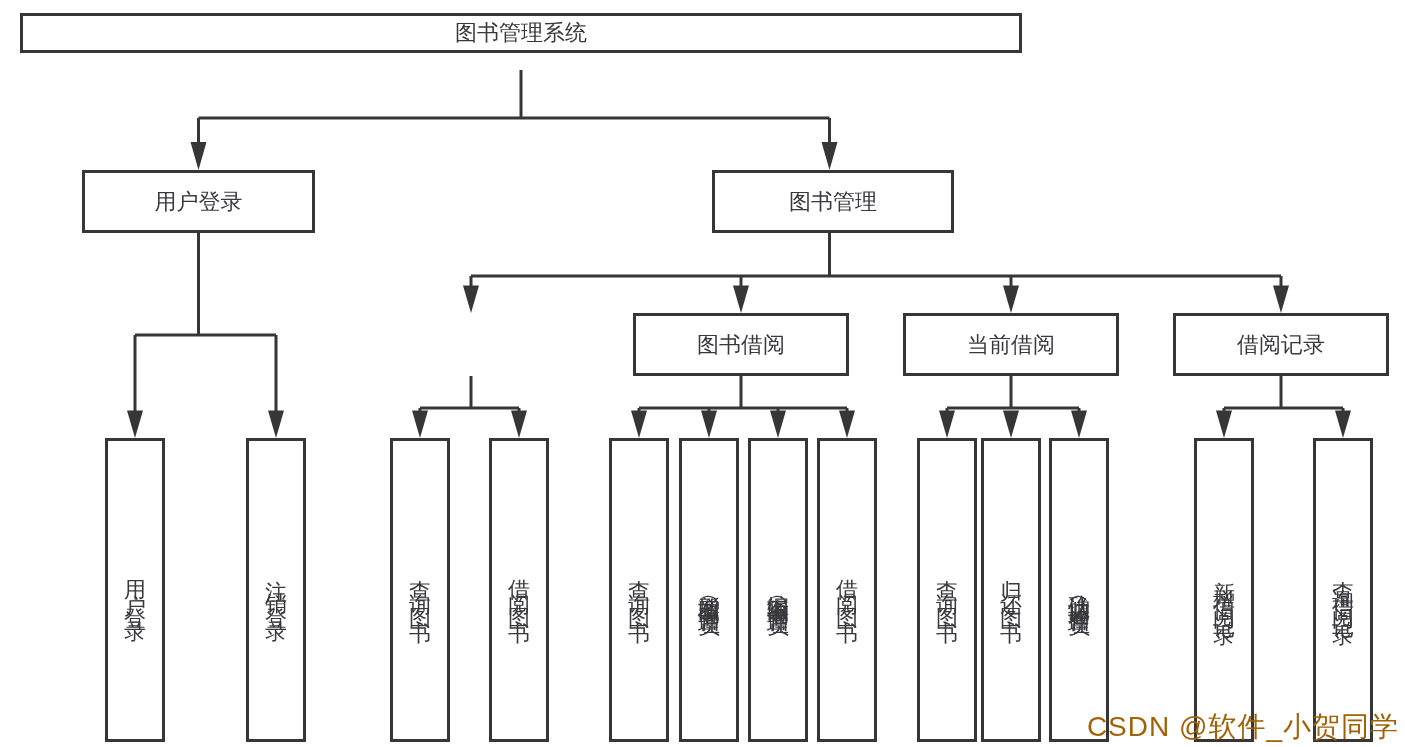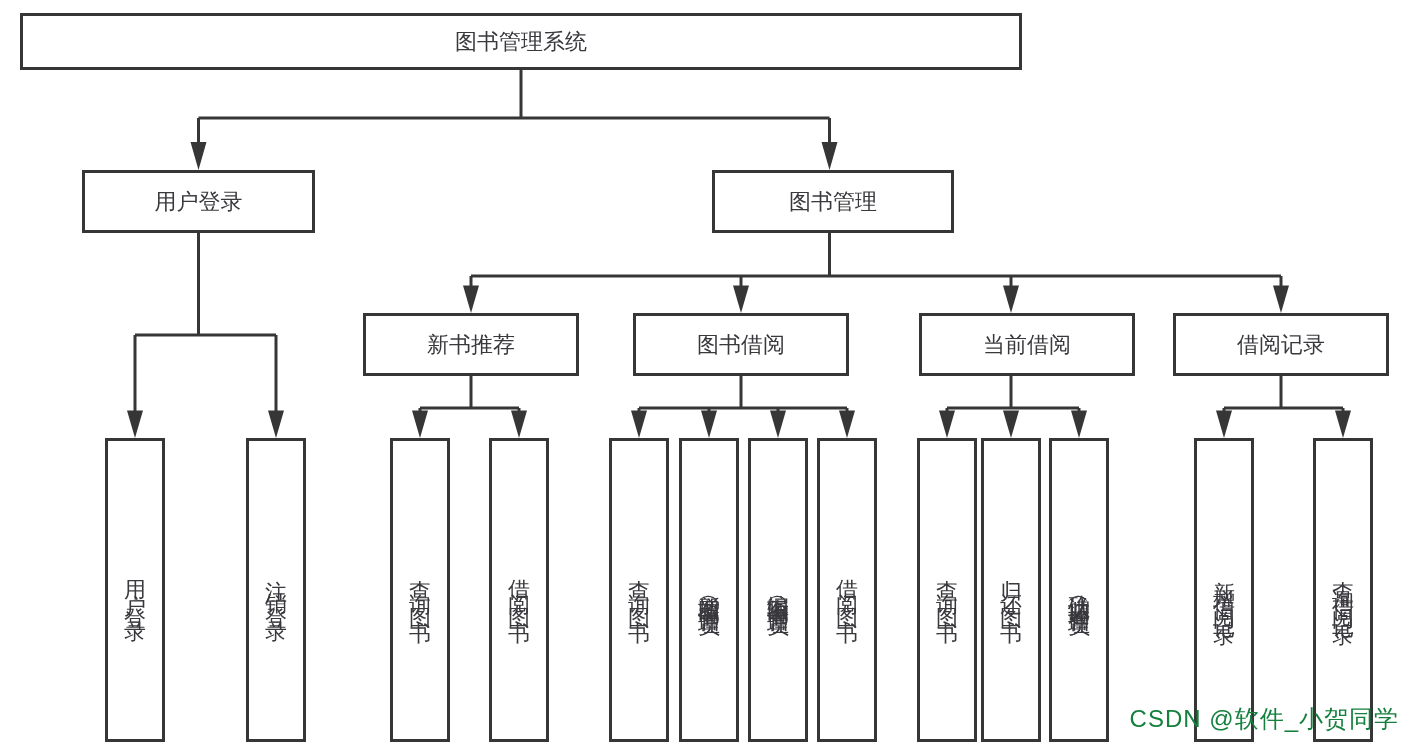--- a/index.html
+++ b/index.html
@@ -28,29 +28,29 @@
     border: 3px solid #363636;
     display: flex;
     align-items: center;
     justify-content: center;
     color: #38383d;
     font-size: 22px;
     z-index: 2;
     white-space: nowrap;
   }
   
-  .n-root  { left: 20px;  top: 13px;  width: 1002px; height: 57px; }
+  .n-root  { left: 20px;  top: 13px;  width: 1002px; height: 40px; }
   
   .n-l2a   { left: 82px;  top: 170px; width: 233px;  height: 63px; }
   .n-l2b   { left: 712px; top: 170px; width: 242px;  height: 63px; }
   
   .n-l3    { top: 313px;  width: 216px; height: 63px; }
   .n-l3a   { left: 363px; }
   .n-l3b   { left: 633px; text-align: center; }
-  .n-l3c   { left: 903px; margin-left: 16px; }
+  .n-l3c   { left: 903px; }
   .n-l3d   { left: 1173px; }
   
   .n-leaf  { top: 438px; width: 60px; height: 304px; }
   .lf0  { left: 105px; }
   .lf1  { left: 246px; }
   .lf2  { left: 390px; }
   .lf3  { left: 489px; }
   .lf4  { left: 609px; }
   .lf5  { left: 679px; }
   .lf6  { left: 748px; }
@@ -64,24 +64,24 @@
     writing-mode: vertical-rl;
     text-orientation: mixed;
     line-height: 1;
   }
   .v-short { letter-spacing: 14px; }
   .v-mid   { letter-spacing: 9px; }
   .v-long  { letter-spacing: 3px; }
   .watermark {
     position: absolute;
     right: 6px;
-    bottom: 12px;
-    font-size: 24px;
+    bottom: 1px;
+    font-size: 28px;
     letter-spacing: 1px;
-    color: #15803d;
+    color: #a16207;
     z-index: 10;
   }
 </style>
 </head>
 <body>
 
 <div id="canvas">
 
   <svg id="connector-svg" width="1405" height="747" viewBox="0 0 1405 747">
     <path fill="none" stroke="#363636" stroke-width="3" d="
@@ -133,23 +133,20 @@
     <span>图书管理系统</span>
   </div>
 
   <div class="node n-l2a">
     <span>用户登录</span>
   </div>
   <div class="node n-l2b">
     <span>图书管理</span>
   </div>
 
-  <div class="node n-l3 n-l3a">
-    <span>新书推荐</span>
-  </div>
   <div class="node n-l3 n-l3b">
     <span>图书借阅</span>
   </div>
   <div class="node n-l3 n-l3c">
     <span>当前借阅</span>
   </div>
   <div class="node n-l3 n-l3d">
     <span>借阅记录</span>
   </div>
 

